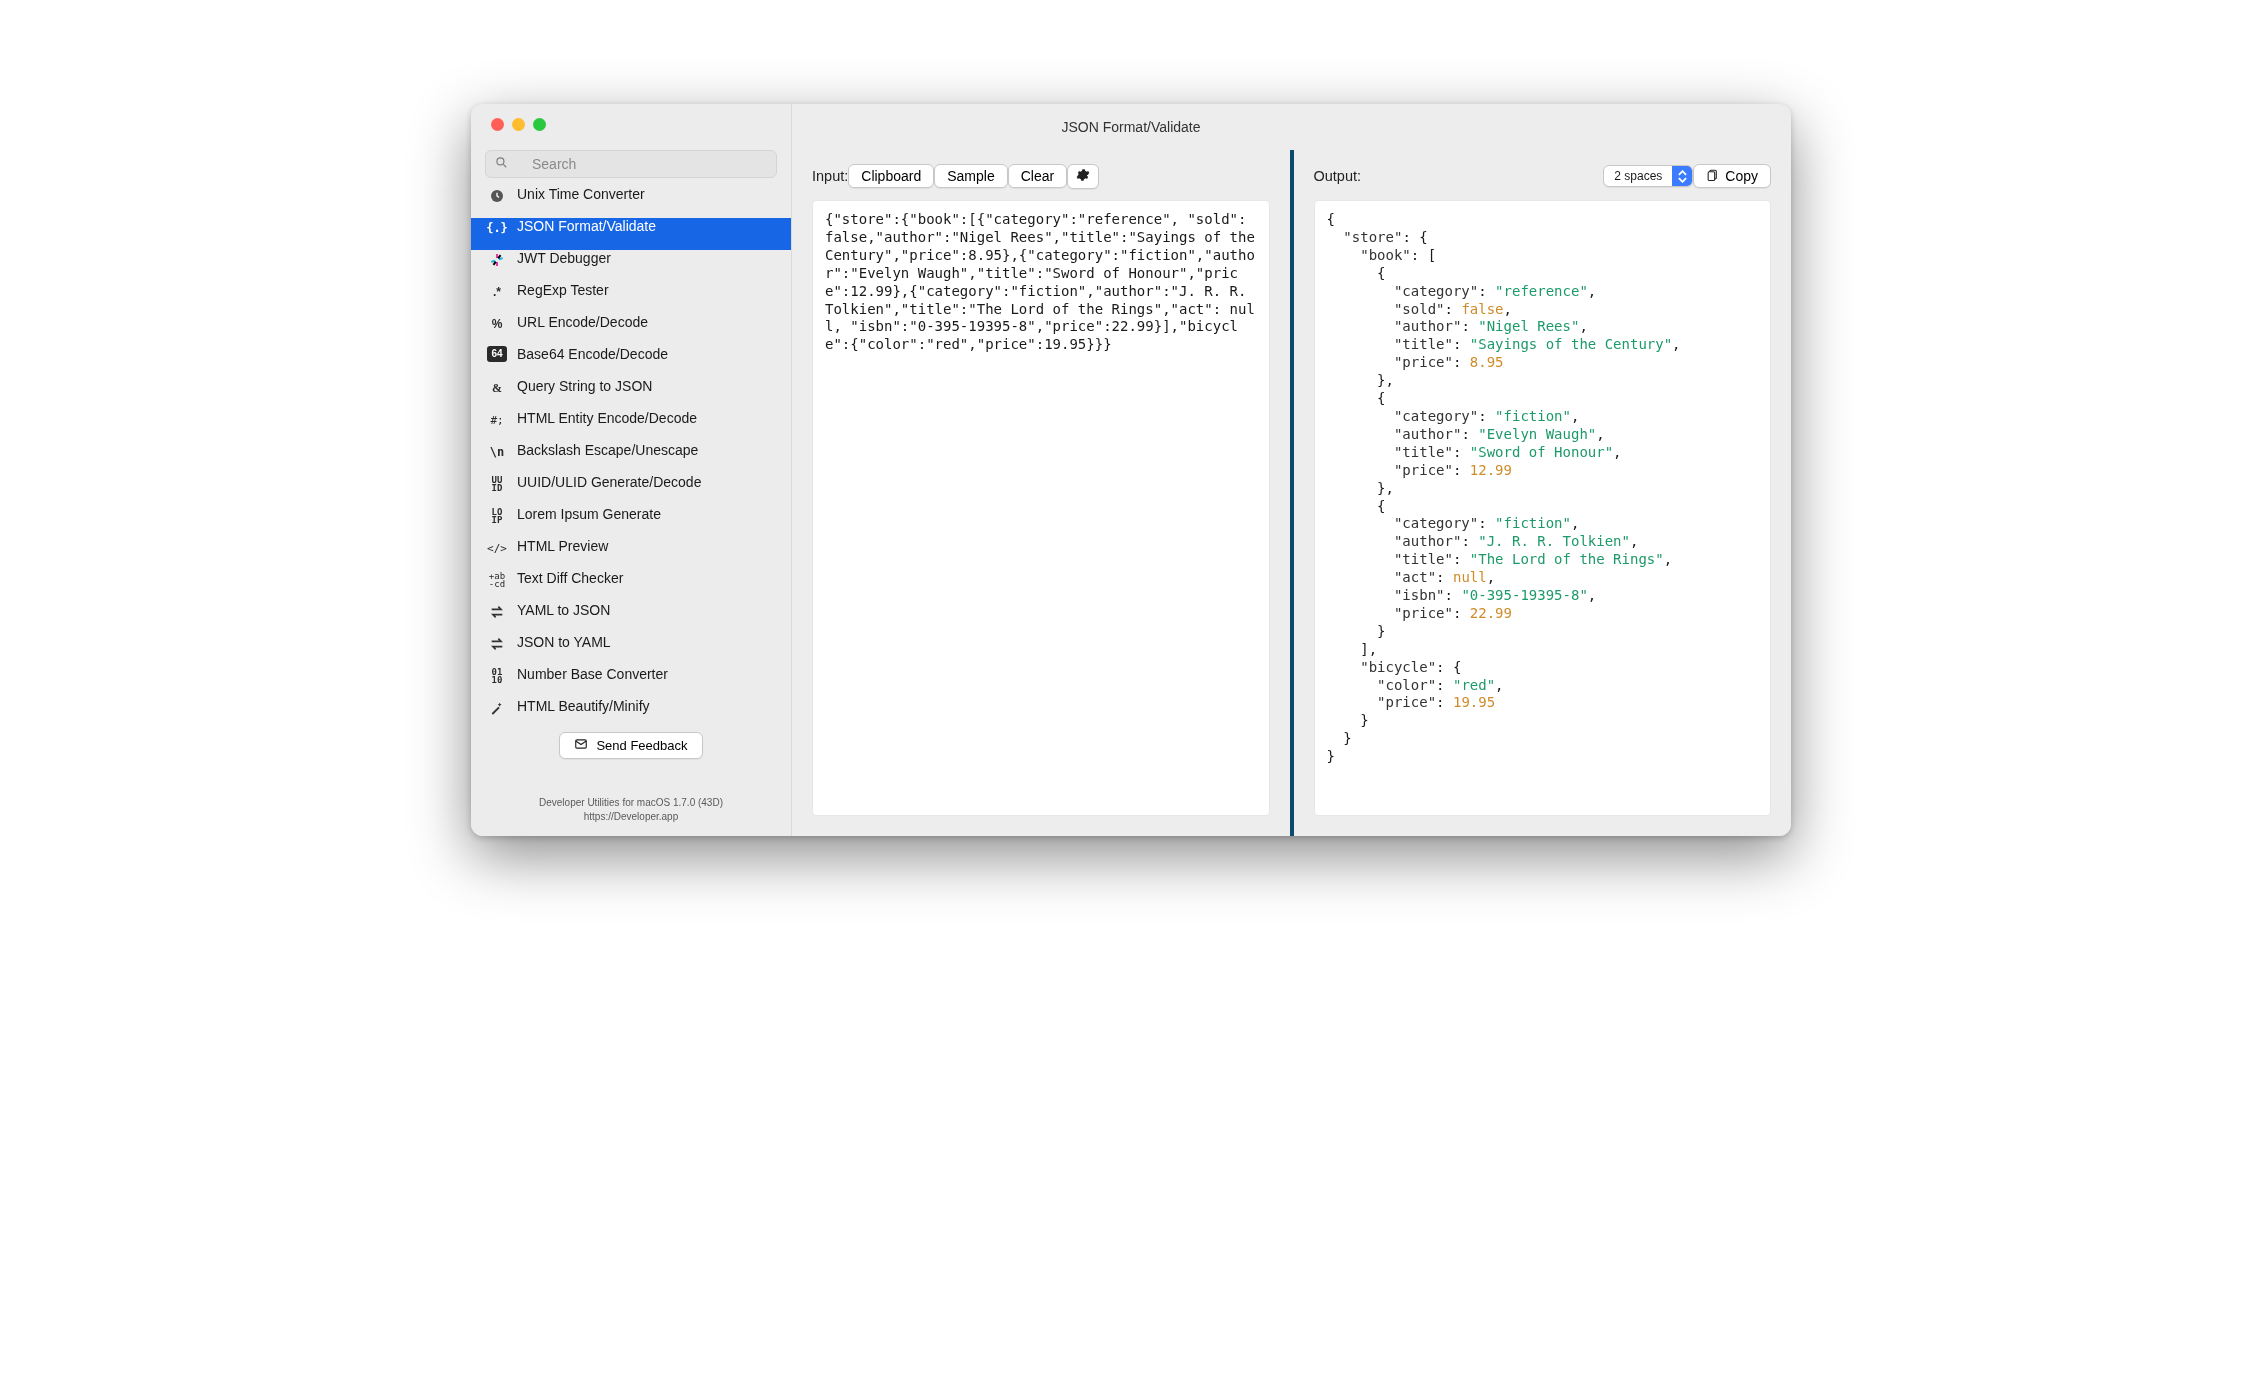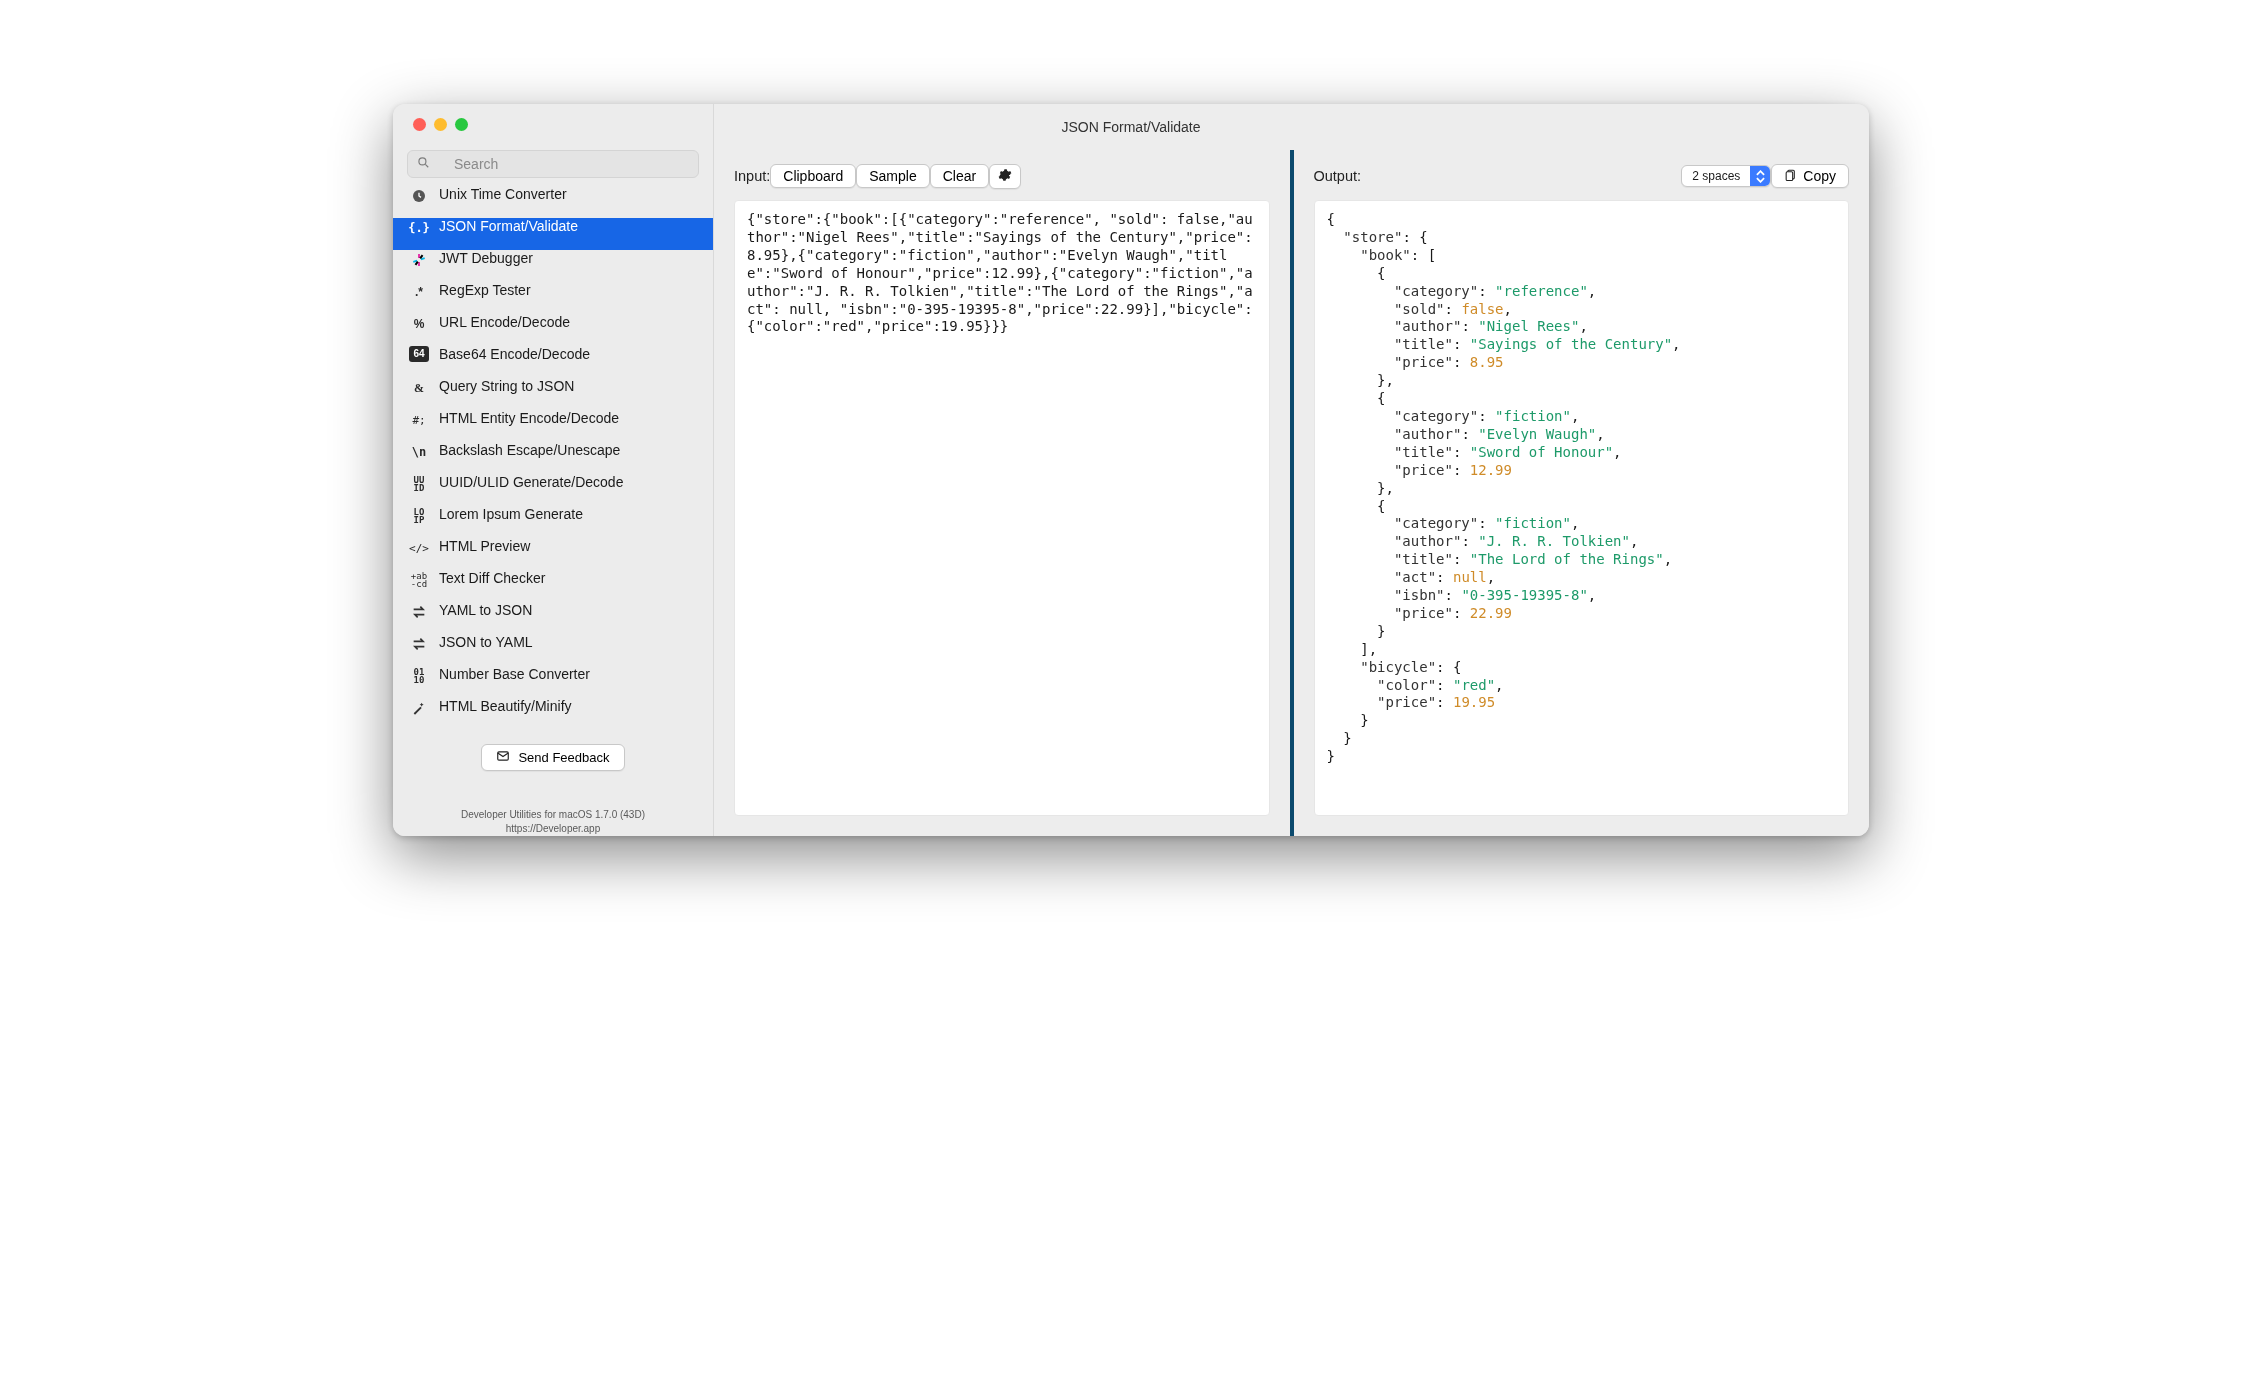--- a/index.html
+++ b/index.html
@@ -14,21 +14,21 @@
     --code-orange:#cf8b28;
     --code-key:#333;
     --btn-bg:#fff;
     --btn-border:#c8c8c8;
     --main-bg:#ededed;
     --select-blue:#3b7bff;
   }
   html,body{margin:0;padding:0;background:#fff;font-family:-apple-system,BlinkMacSystemFont,"Segoe UI",Helvetica,Arial,sans-serif;color:var(--text);}
   .stage{display:flex;align-items:center;justify-content:center;min-height:880px;padding:30px;}
   .window{
-    width:1476px;height:732px;
+    width:1320px;height:732px;
     background:var(--sidebar-bg);
     border-radius:12px;
     box-shadow:0 20px 60px rgba(0,0,0,.45), 0 2px 6px rgba(0,0,0,.2);
     display:flex;
     overflow:hidden;
     position:relative;
   }
   
   .titlebar{position:absolute;top:0;left:0;right:0;height:46px;display:flex;align-items:center;justify-content:center;pointer-events:none;}
   .title{font-size:14px;color:#333;font-weight:500;}
@@ -52,21 +52,21 @@
   .navlist{overflow:auto;flex:1;padding-bottom:6px;}
   .navitem{
     display:flex;align-items:flex-start;gap:10px;height:32px;padding:0 16px;font-size:14px;cursor:pointer;
   }
   .navitem .icon{width:20px;height:20px;display:flex;align-items:center;justify-content:center;font-size:12px;color:#2a2a2a;flex:0 0 20px;}
   .navitem.active{background:var(--accent);color:var(--accent-text);}
   .navitem.active .icon{color:var(--accent-text);}
   .icon.badge{background:#2a2a2a;color:#fff;border-radius:3px;font-weight:600;font-size:10px;min-width:20px;height:16px;line-height:16px;text-align:center;}
   .icon svg{width:16px;height:16px;}
 
-  .footer{padding:8px 14px 0;display:flex;flex-direction:column;align-items:center;gap:6px;}
+  .footer{padding:8px 14px 12px;display:flex;flex-direction:column;align-items:center;gap:6px;}
   .feedback{
     display:flex;align-items:center;gap:8px;background:var(--btn-bg);border:1px solid var(--btn-border);border-radius:6px;
     padding:4px 14px;font-size:13px;box-shadow:0 1px 1px rgba(0,0,0,.05);
   }
   .footer .meta{font-size:10px;color:#5a5a5a;text-align:center;line-height:1.4;margin-top:31px;}
 
   
   .main{flex:1;display:flex;background:var(--main-bg);padding-top:46px;}
   .pane{flex:1;display:flex;flex-direction:column;padding:12px 20px 20px;min-width:0;}
   .pane+.pane{border-left:4px solid #0c4a6e;}

